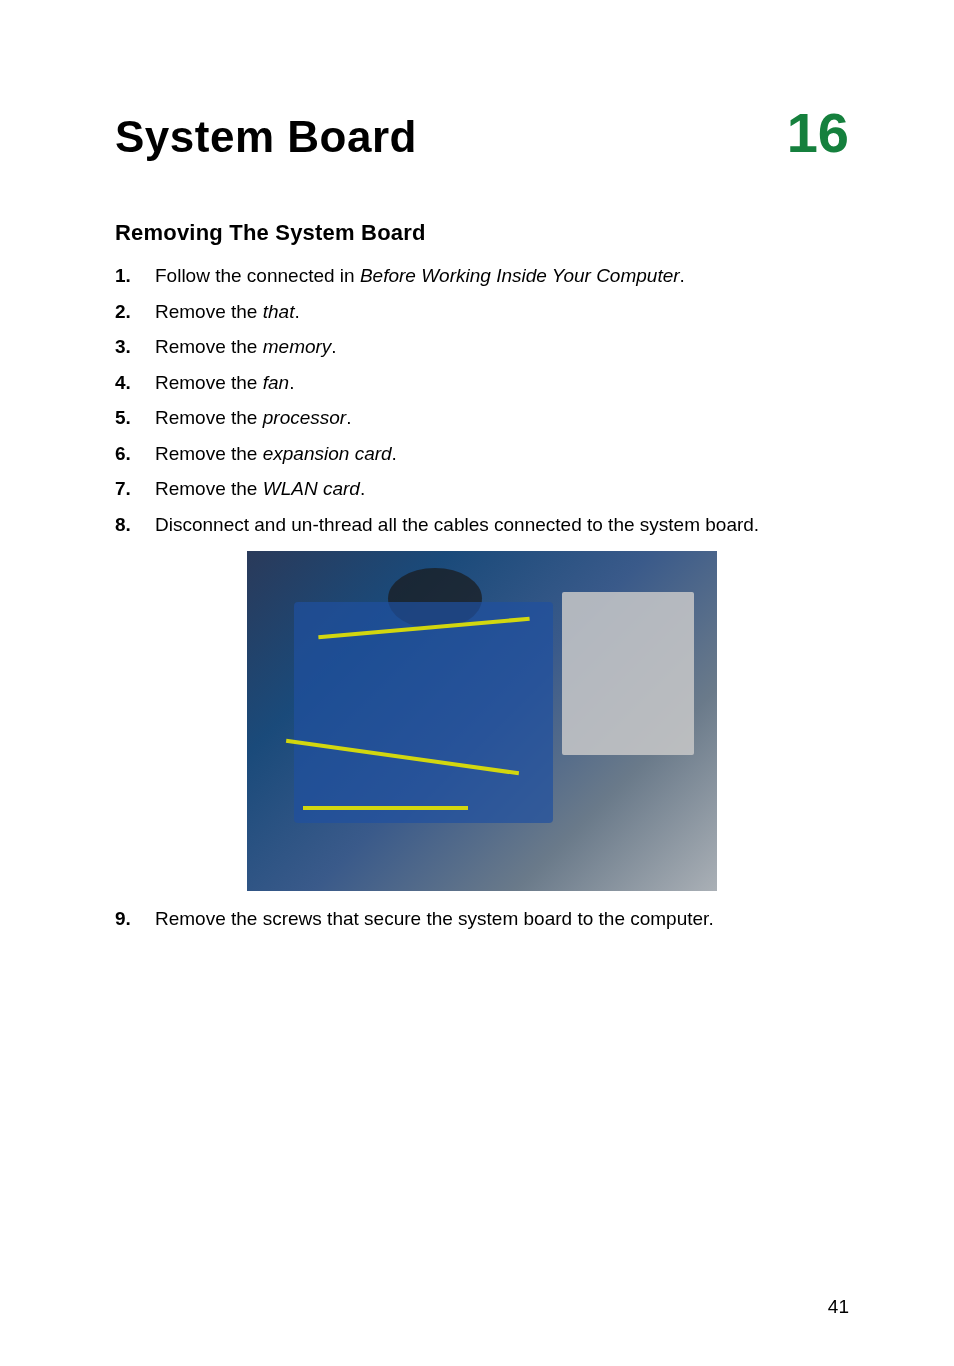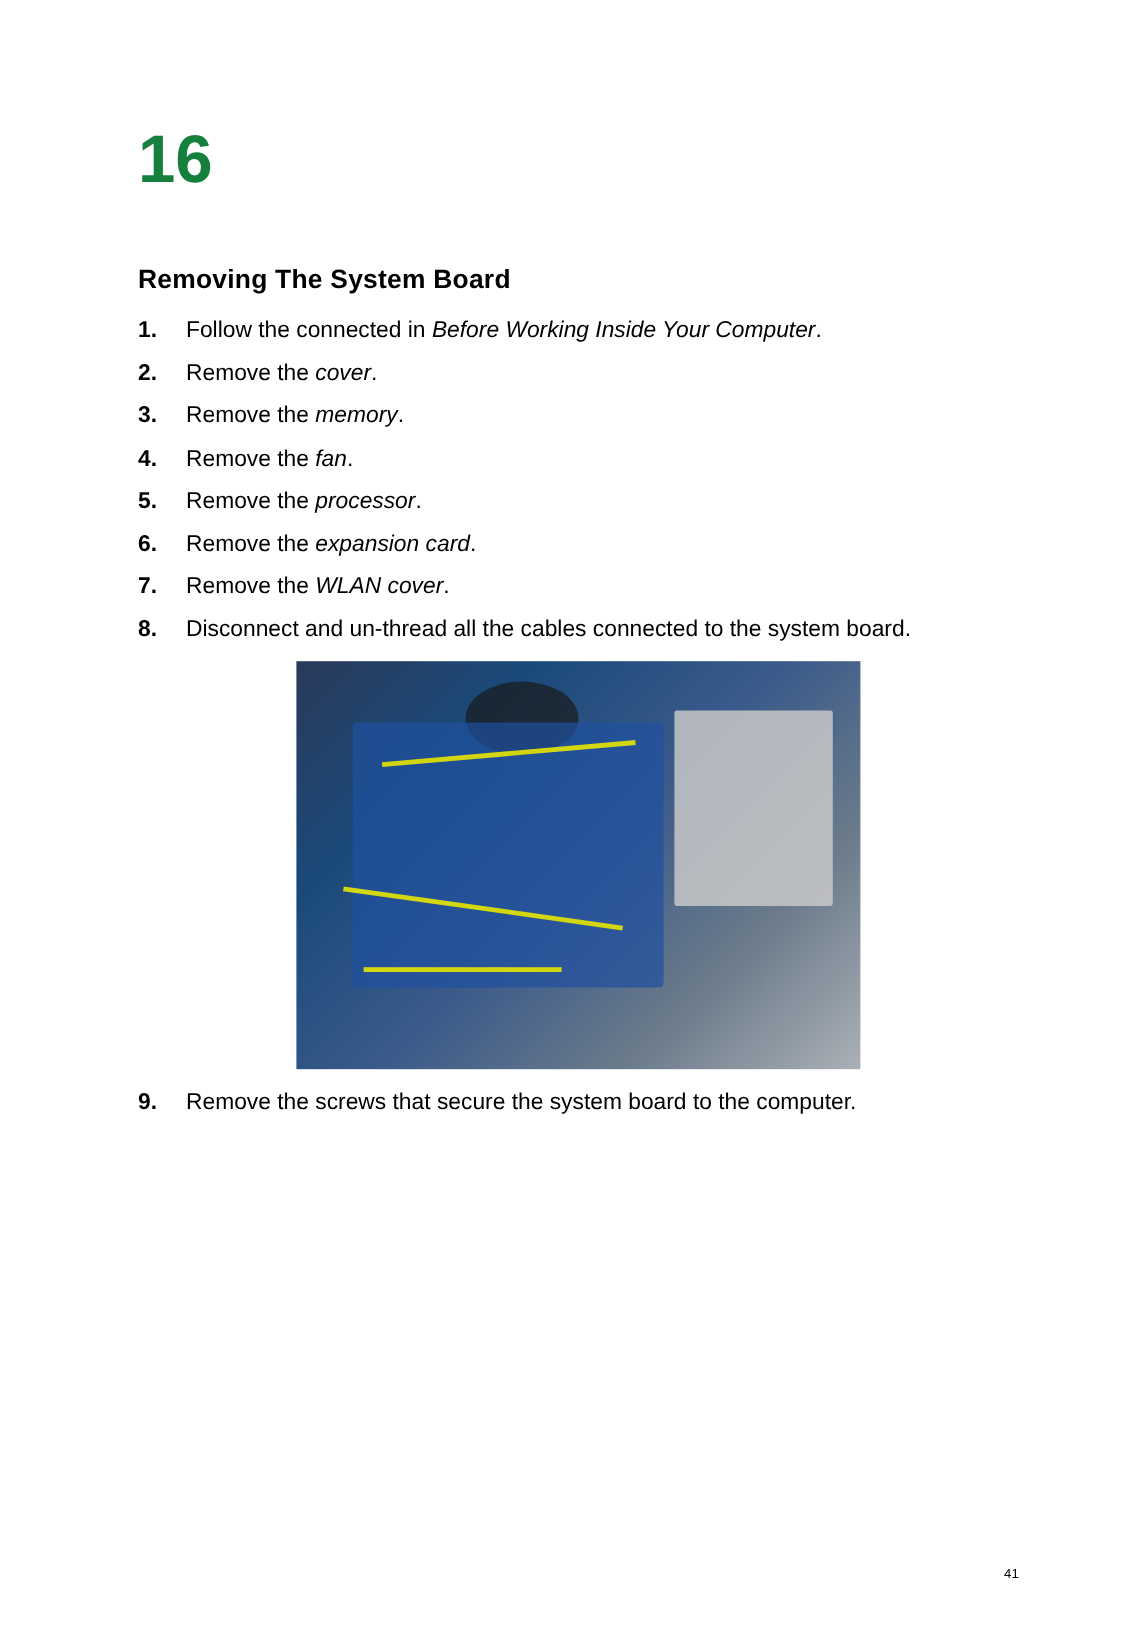--- a/index.html
+++ b/index.html
@@ -131,61 +131,62 @@
       left: 12%;
       width: 35%;
       height: 4px;
       background: #e5e500;
       opacity: 0.9;
     }
     .page-number {
       position: absolute;
       bottom: 48px;
       right: 105px;
-      font-size: 11px;
+      font-size: 19px;
       color: #000;
     }
   </style>
 </head>
 <body>
 
 <div class="header-row">
+  <h1 class="chapter-title">System Board</h1>
   <div class="chapter-number">16</div>
 </div>
 
 <h2 class="section-title">Removing The System Board</h2>
 
 <ol class="step-list">
   <li class="step-item">
     <span class="step-number">1.</span>
     <span class="step-text"><span>Follow the connected in </span><span class="italic">Before Working Inside Your Computer</span><span>.</span></span>
   </li>
   <li class="step-item">
     <span class="step-number">2.</span>
-    <span class="step-text"><span>Remove the </span><span class="italic">cover</span><span>.</span></span>
+    <span class="step-text"><span>Remove the </span><span class="italic">that</span><span>.</span></span>
   </li>
   <li class="step-item">
     <span class="step-number">3.</span>
     <span class="step-text"><span>Remove the </span><span class="italic">memory</span><span>.</span></span>
   </li>
   <li class="step-item">
     <span class="step-number">4.</span>
     <span class="step-text"><span>Remove the </span><span class="italic">fan</span><span>.</span></span>
   </li>
   <li class="step-item">
     <span class="step-number">5.</span>
     <span class="step-text"><span>Remove the </span><span class="italic">processor</span><span>.</span></span>
   </li>
   <li class="step-item">
     <span class="step-number">6.</span>
     <span class="step-text"><span>Remove the </span><span class="italic">expansion card</span><span>.</span></span>
   </li>
   <li class="step-item">
     <span class="step-number">7.</span>
-    <span class="step-text"><span>Remove the </span><span class="italic">WLAN cover</span><span>.</span></span>
+    <span class="step-text"><span>Remove the </span><span class="italic">WLAN card</span><span>.</span></span>
   </li>
   <li class="step-item">
     <span class="step-number">8.</span>
     <span class="step-text"><span>Disconnect and un-thread all the cables connected to the system board.</span></span>
   </li>
 </ol>
 
 <div class="image-container">
   <div class="image-placeholder">
     <div class="fan-overlay"></div>

